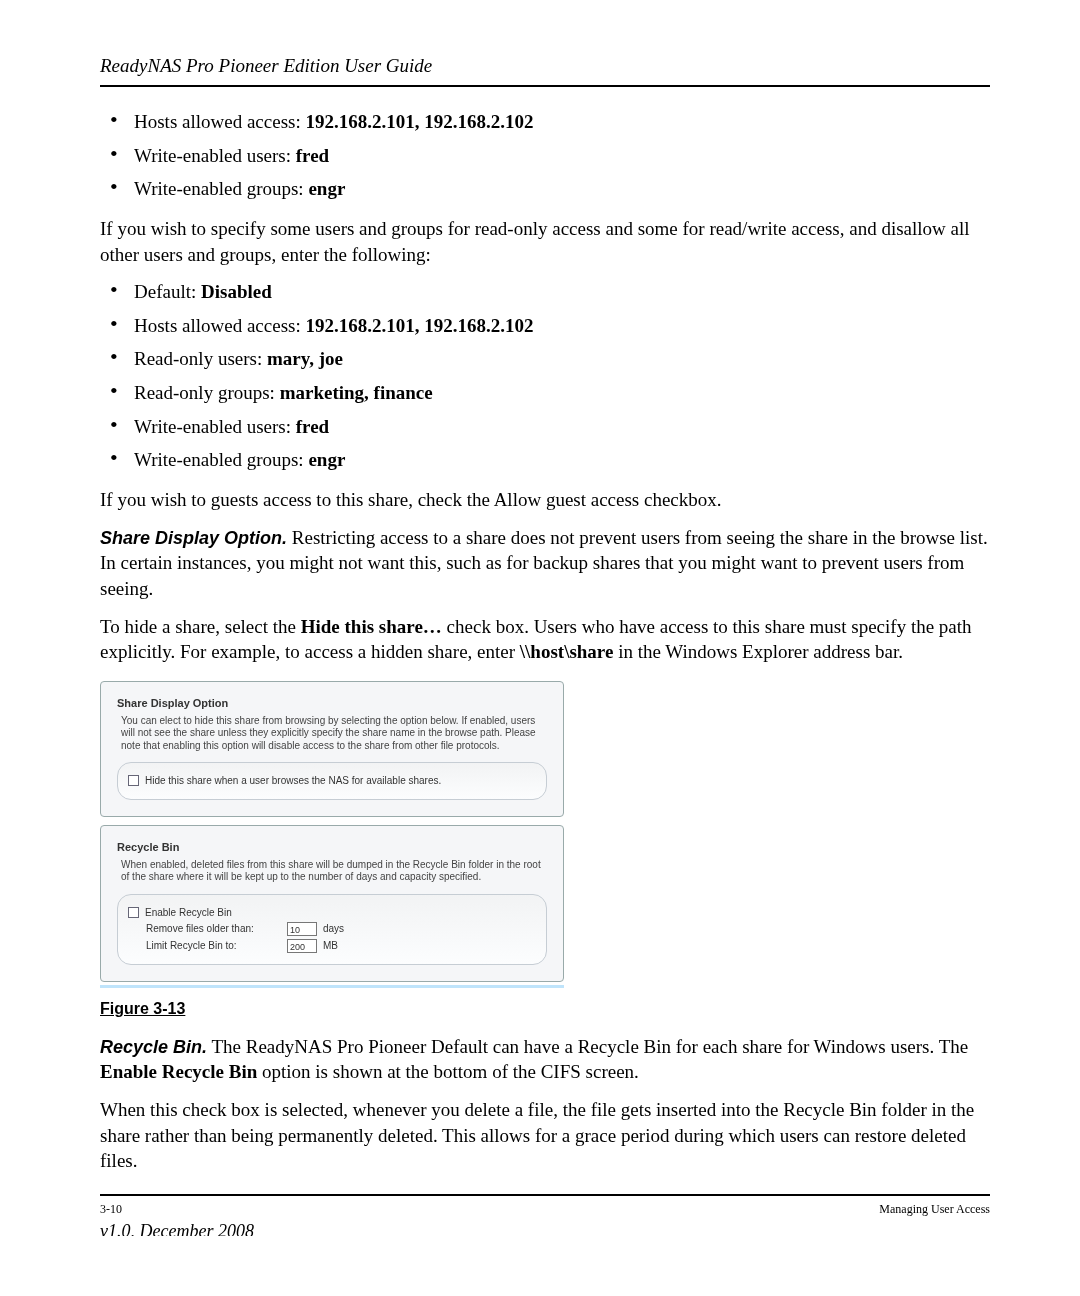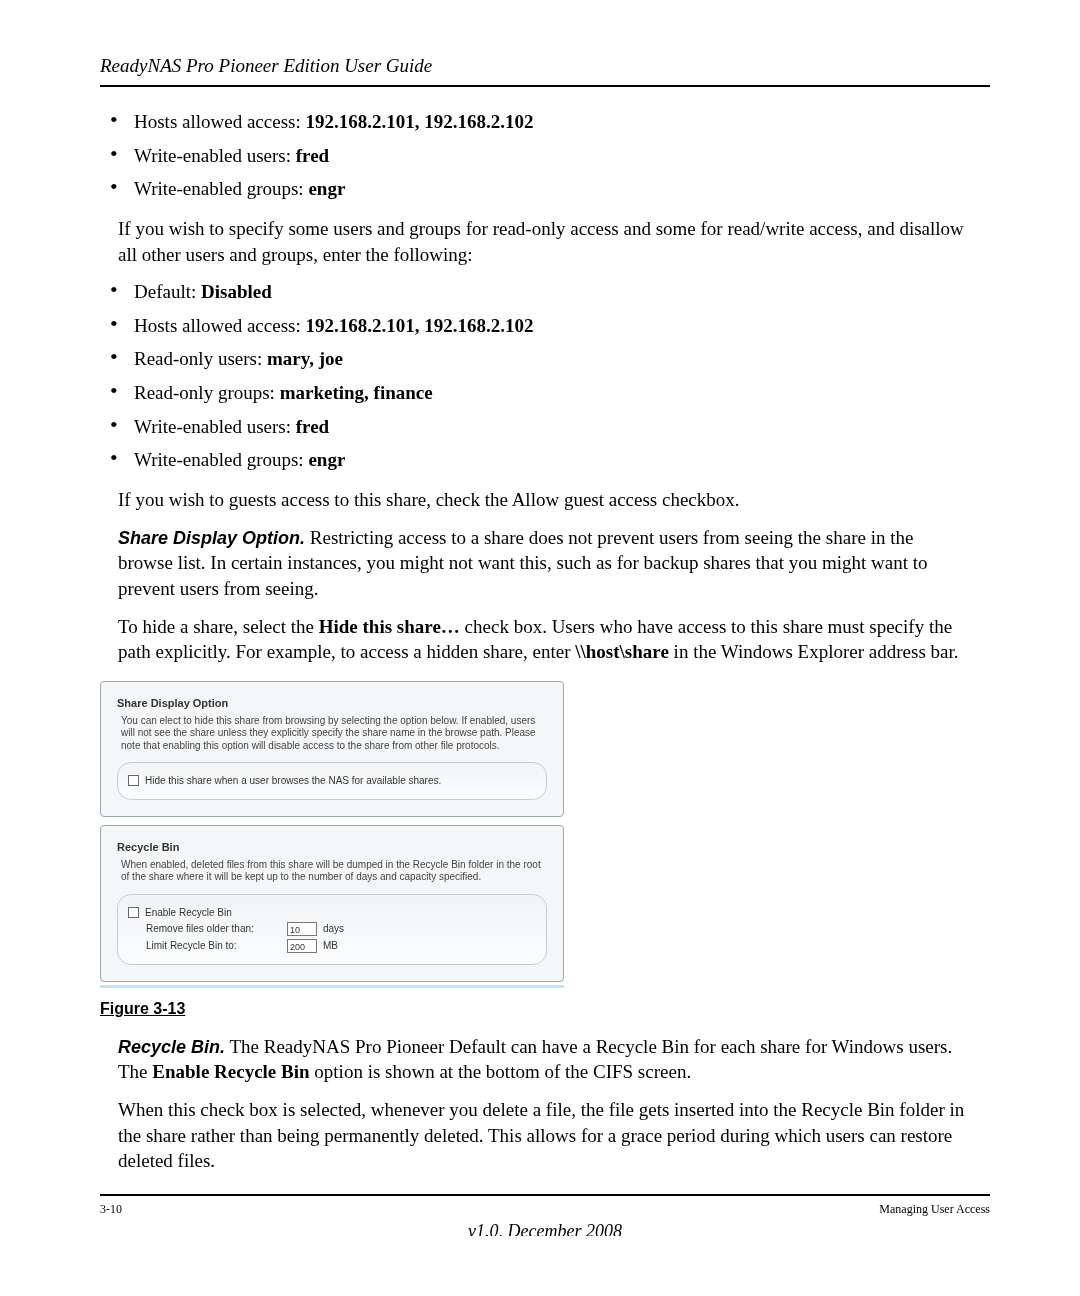--- a/index.html
+++ b/index.html
@@ -39,21 +39,21 @@
     margin: 8px 0;
   }
   ul.bul li::before {
     content: "•";
     position: absolute;
     left: -24px;
     top: 0;
     font-size: 22px;
     line-height: 1;
   }
-  p { margin: 12px 18px; }
+  p { margin: 12px 0; }
   .bold { font-weight: bold; text-align: center; }
   .inline-head {
     font-weight: bold;
     font-style: italic;
     font-family: Arial, Helvetica, sans-serif;
     font-size: 18px;
   }
   .fig {
     margin: 16px 0 6px 0;
     width: 464px;
@@ -127,21 +127,20 @@
   }
   .footer-rule {
     border-top: 2px solid #000;
     margin-top: 20px;
     padding-top: 6px;
     display: flex;
     justify-content: space-between;
     font-size: 12px;
   }
   .footer-center {
-    text-align: center;
     font-style: italic;
     font-size: 18px;
     margin-top: 4px;
   }
   .highlight-line {
     height: 3px;
     background: #bfe4fb;
     margin-top: -3px;
   }
 </style>

